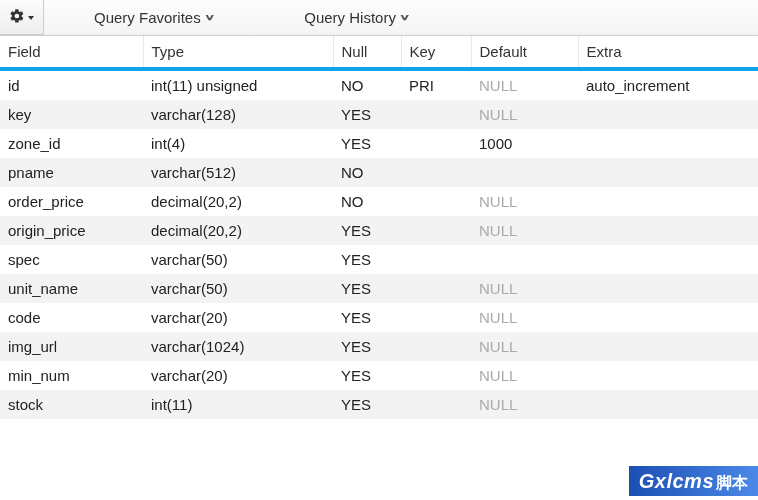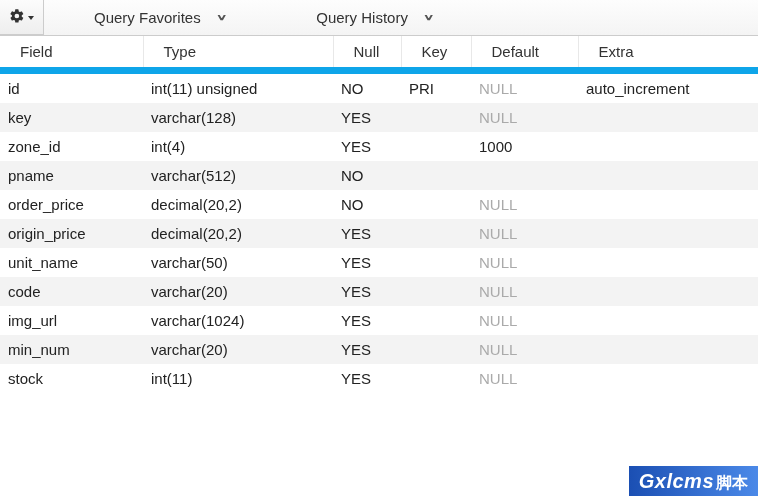--- a/index.html
+++ b/index.html
@@ -52,21 +52,21 @@
       border-left: 3.5px solid transparent;
       border-right: 3.5px solid transparent;
       border-top: 4px solid #333;
       margin-top: 2px;
     }
     .dropdown-button {
       height: 100%;
       padding: 0 30px 0 60px;
       display: flex;
       align-items: center;
-      gap: 16px;
+      gap: 4px;
       cursor: pointer;
       color: #333;
     }
     .dropdown-button.first {
       padding-left: 50px;
     }
     .dropdown-label {
       font-size: 15px;
     }
     .chevron-down {
@@ -79,22 +79,22 @@
     table {
       width: 100%;
       border-collapse: collapse;
       table-layout: fixed;
     }
     thead th {
       text-align: left;
       font-weight: 400;
       font-size: 15px;
       color: #333;
-      padding: 7px 8px 7px 20px;
-      border-bottom: 7px solid #0ea5e9;
+      padding: 7px 8px 7px 8px;
+      border-bottom: 4px solid #0ea5e9;
       border-right: 1px solid #e8e8e8;
       background: #fff;
     }
     thead th:last-child {
       border-right: none;
     }
     tbody td {
       padding: 6px 8px 6px 8px;
       font-size: 15px;
       color: #222;
@@ -225,20 +225,28 @@
       </tr>
       <tr>
         <td>origin_price</td>
         <td>decimal(20,2)</td>
         <td>YES</td>
         <td></td>
         <td class="null-value">NULL</td>
         <td></td>
       </tr>
       <tr>
+        <td>spec</td>
+        <td>varchar(50)</td>
+        <td>YES</td>
+        <td></td>
+        <td></td>
+        <td></td>
+      </tr>
+      <tr>
         <td>unit_name</td>
         <td>varchar(50)</td>
         <td>YES</td>
         <td></td>
         <td class="null-value">NULL</td>
         <td></td>
       </tr>
       <tr>
         <td>code</td>
         <td>varchar(20)</td>

